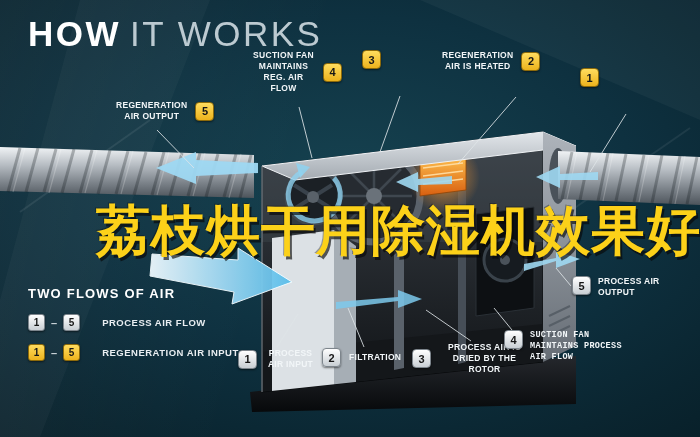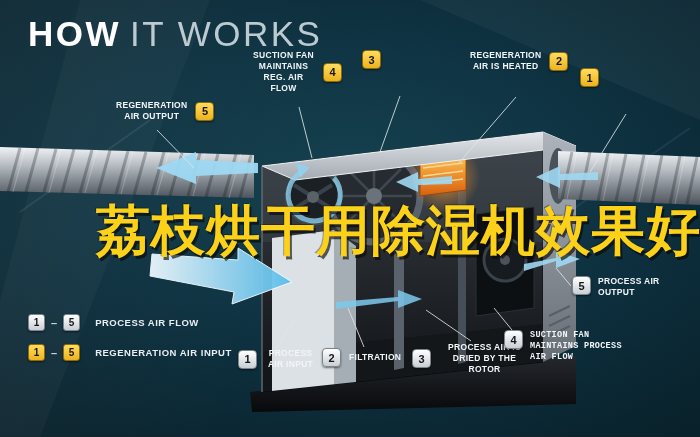--- a/index.html
+++ b/index.html
@@ -25,21 +25,21 @@
   .badge{
     width:17px;height:17px;border-radius:4px;display:flex;align-items:center;justify-content:center;
     font-size:11px;font-weight:700;color:#161616;flex:0 0 auto;box-shadow:0 1px 2px rgba(0,0,0,.5);
   }
   .badge.yellow{background:linear-gradient(180deg,#ffdc5e,#edb31d);border:1px solid #8d6a0a;}
   .badge.white{background:linear-gradient(180deg,#ffffff,#c9cfd4);border:1px solid #7d858c;}
   .badge.sm{width:15px;height:15px;font-size:10px;border-radius:3px;}
   .legend-heading{position:absolute;left:28px;top:286px;z-index:6;font-size:13px;font-weight:700;letter-spacing:1.2px;color:#ffffff;}
   .legend-row{position:absolute;display:flex;align-items:center;gap:6px;z-index:6;}
   .legend-dash{color:#cdd6da;font-size:11px;font-weight:700;}
-  .legend-label{font-size:9.5px;font-weight:700;letter-spacing:.5px;color:#e9eef1;margin-left:9px;}
+  .legend-label{font-size:9.5px;font-weight:700;letter-spacing:.5px;color:#e9eef1;margin-left:16px;}
 </style>
 </head>
 <body>
 
 <div class="stage">
 
   <svg class="scene" viewBox="0 0 700 437" aria-hidden="true">
     <defs>
       <linearGradient id="gDuct" x1="0" y1="0" x2="0" y2="1">
         <stop offset="0" stop-color="#f0f3f5"></stop>
@@ -231,21 +231,21 @@
     <div class="clabel">SUCTION FAN MAINTAINS REG. AIR FLOW</div>
     <div class="badge yellow">
         <span>4</span>
       </div>
   </div>
   <div class="callout" style="left:362px;top:50px;width:76px;">
     <div class="badge yellow">
         <span>3</span>
       </div>
   </div>
-  <div class="callout" style="left:470px;top:50px;width:92px;">
+  <div class="callout" style="left:442px;top:50px;width:92px;">
     <div class="clabel">REGENERATION AIR IS HEATED</div>
     <div class="badge yellow">
         <span>2</span>
       </div>
   </div>
   <div class="callout" style="left:580px;top:68px;width:92px;">
     <div class="badge yellow">
         <span>1</span>
       </div>
   </div>
@@ -274,20 +274,21 @@
       </div>
     <div class="clabel" style="width:104px;font-family:Liberation Mono, monospace;">SUCTION FAN MAINTAINS PROCESS AIR FLOW</div>
   </div>
   <div class="callout row" style="left:572px;top:276px;">
     <div class="badge white">
         <span>5</span>
       </div>
     <div class="clabel" style="width:80px;">PROCESS AIR OUTPUT</div>
   </div>
 
+  <div class="legend-heading">TWO FLOWS OF AIR</div>
   <div class="legend-row" style="left:28px;top:314px;">
     <span class="badge white sm">
         <span>1</span>
       </span>
     <span class="legend-dash">–</span>
     <span class="badge white sm">
         <span>5</span>
       </span>
     <span class="legend-label">PROCESS AIR FLOW</span>
   </div>

